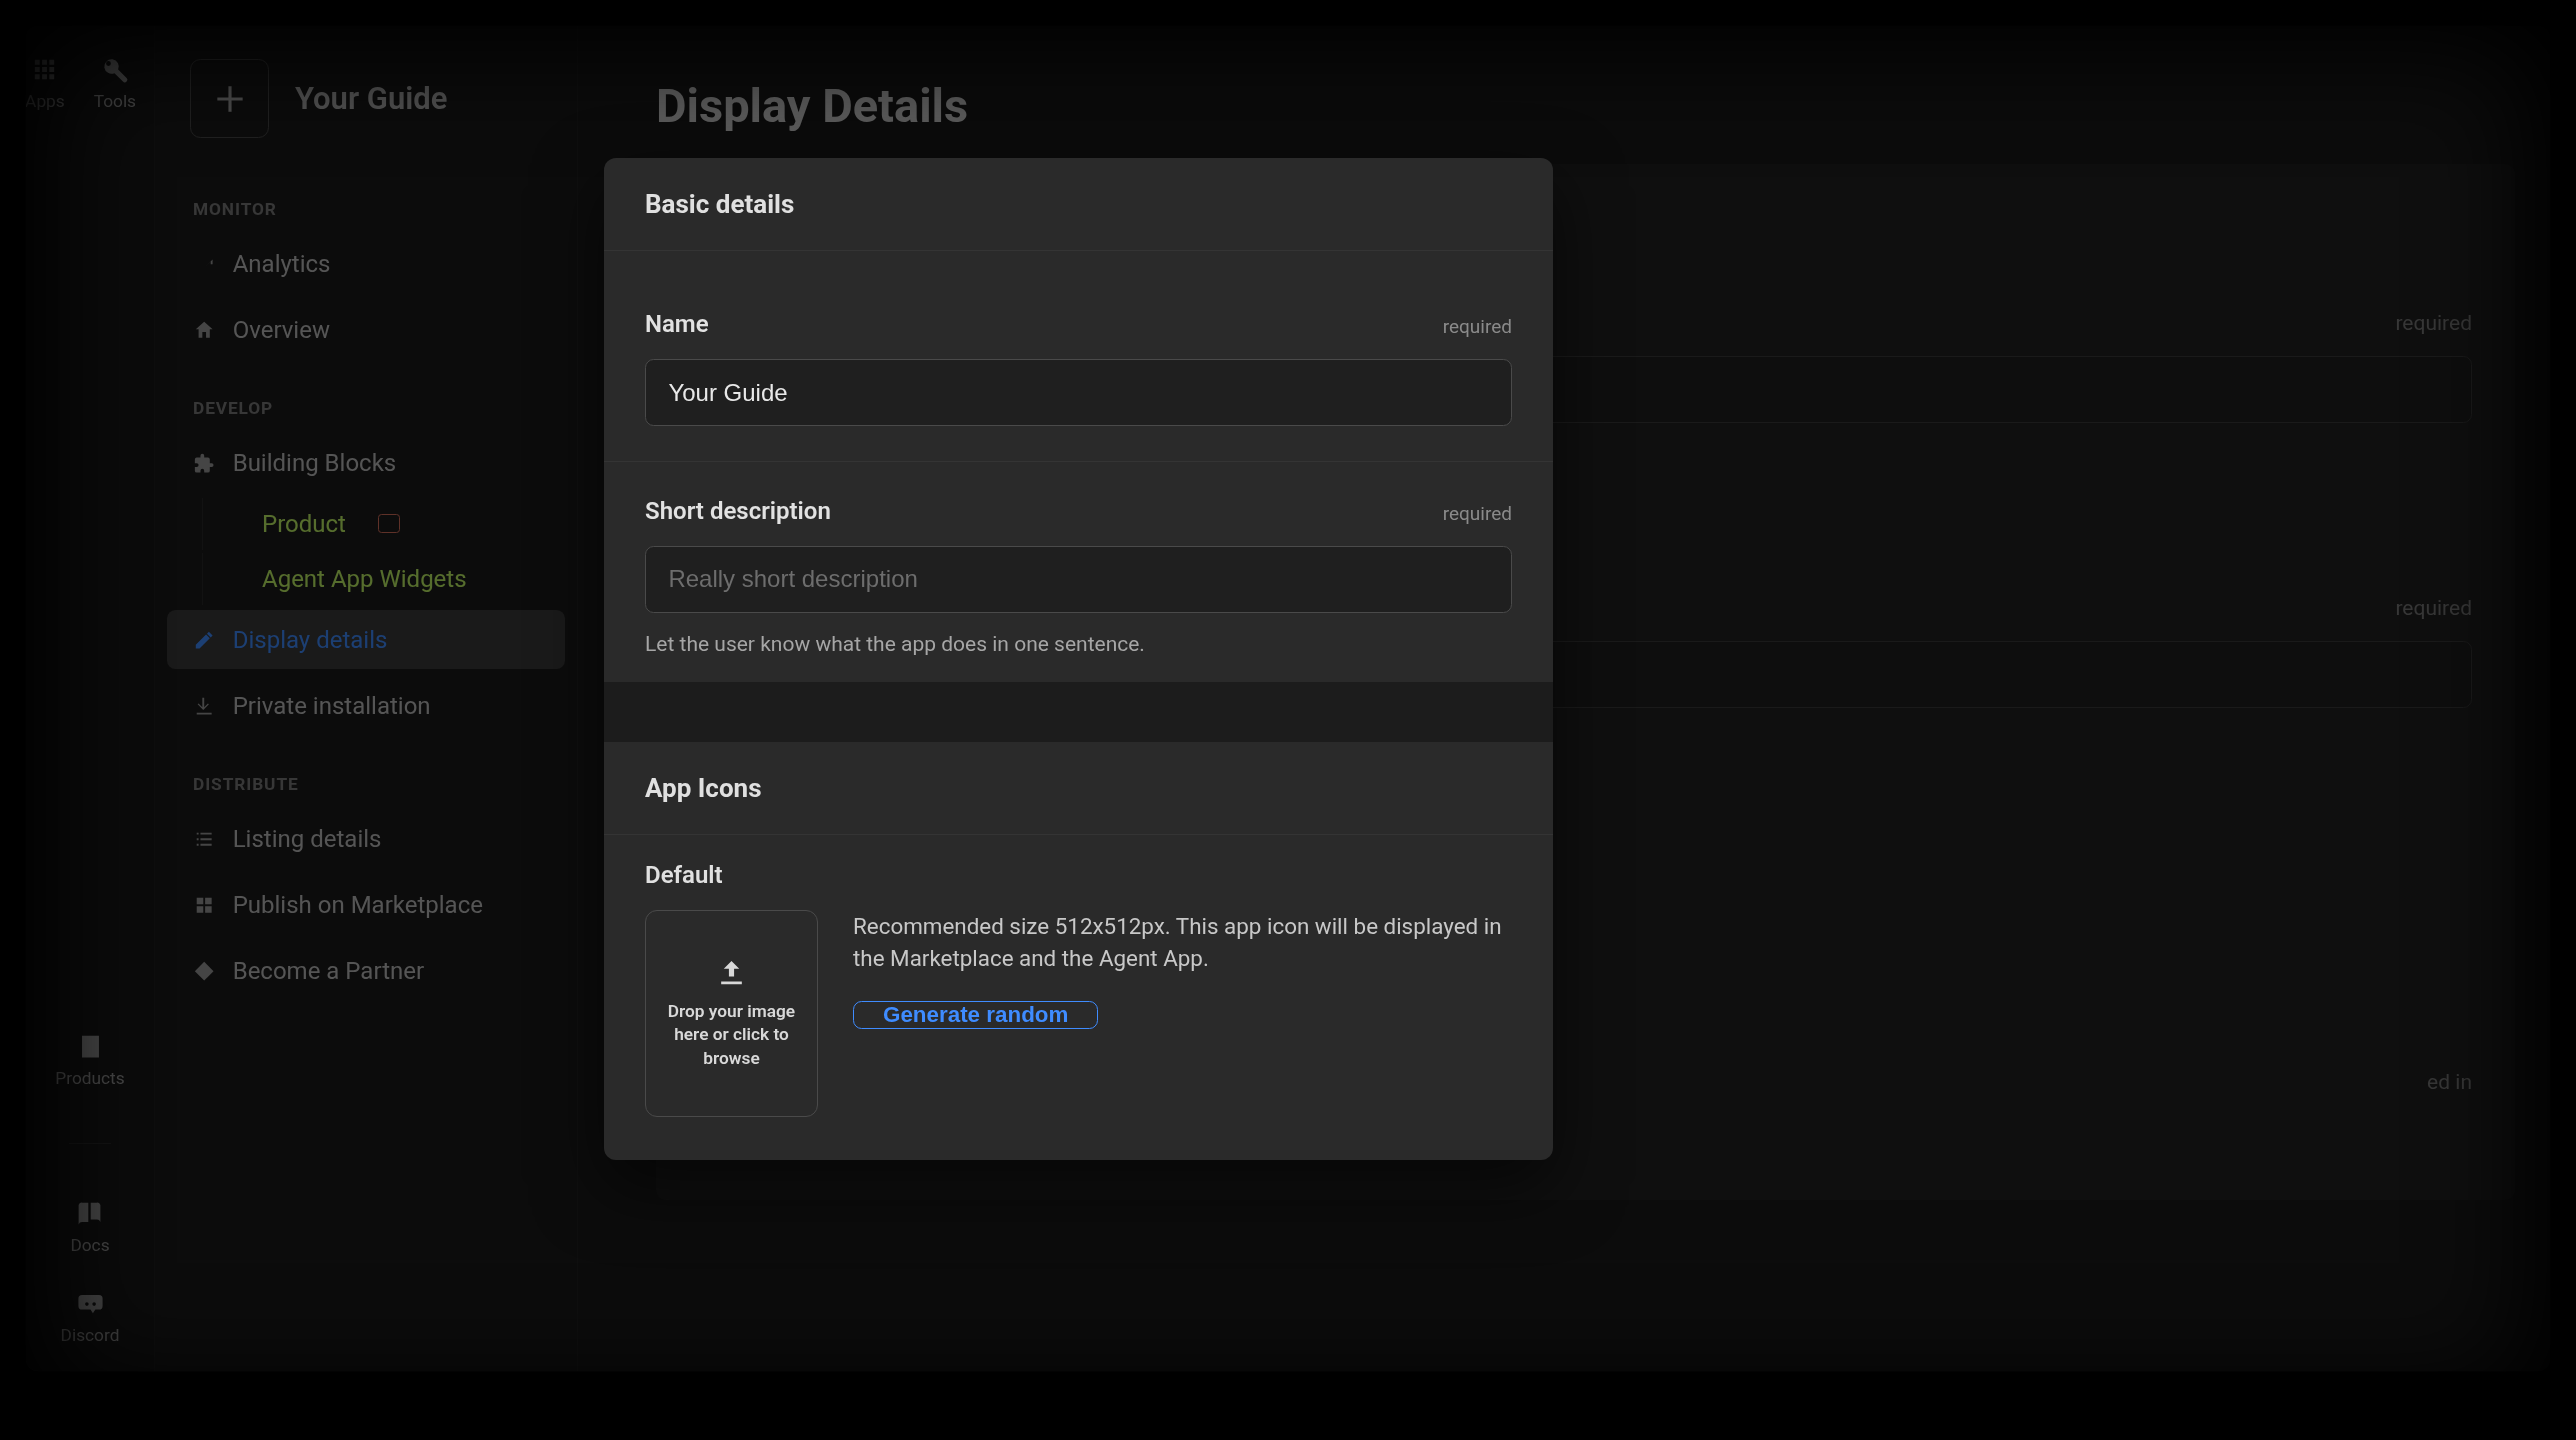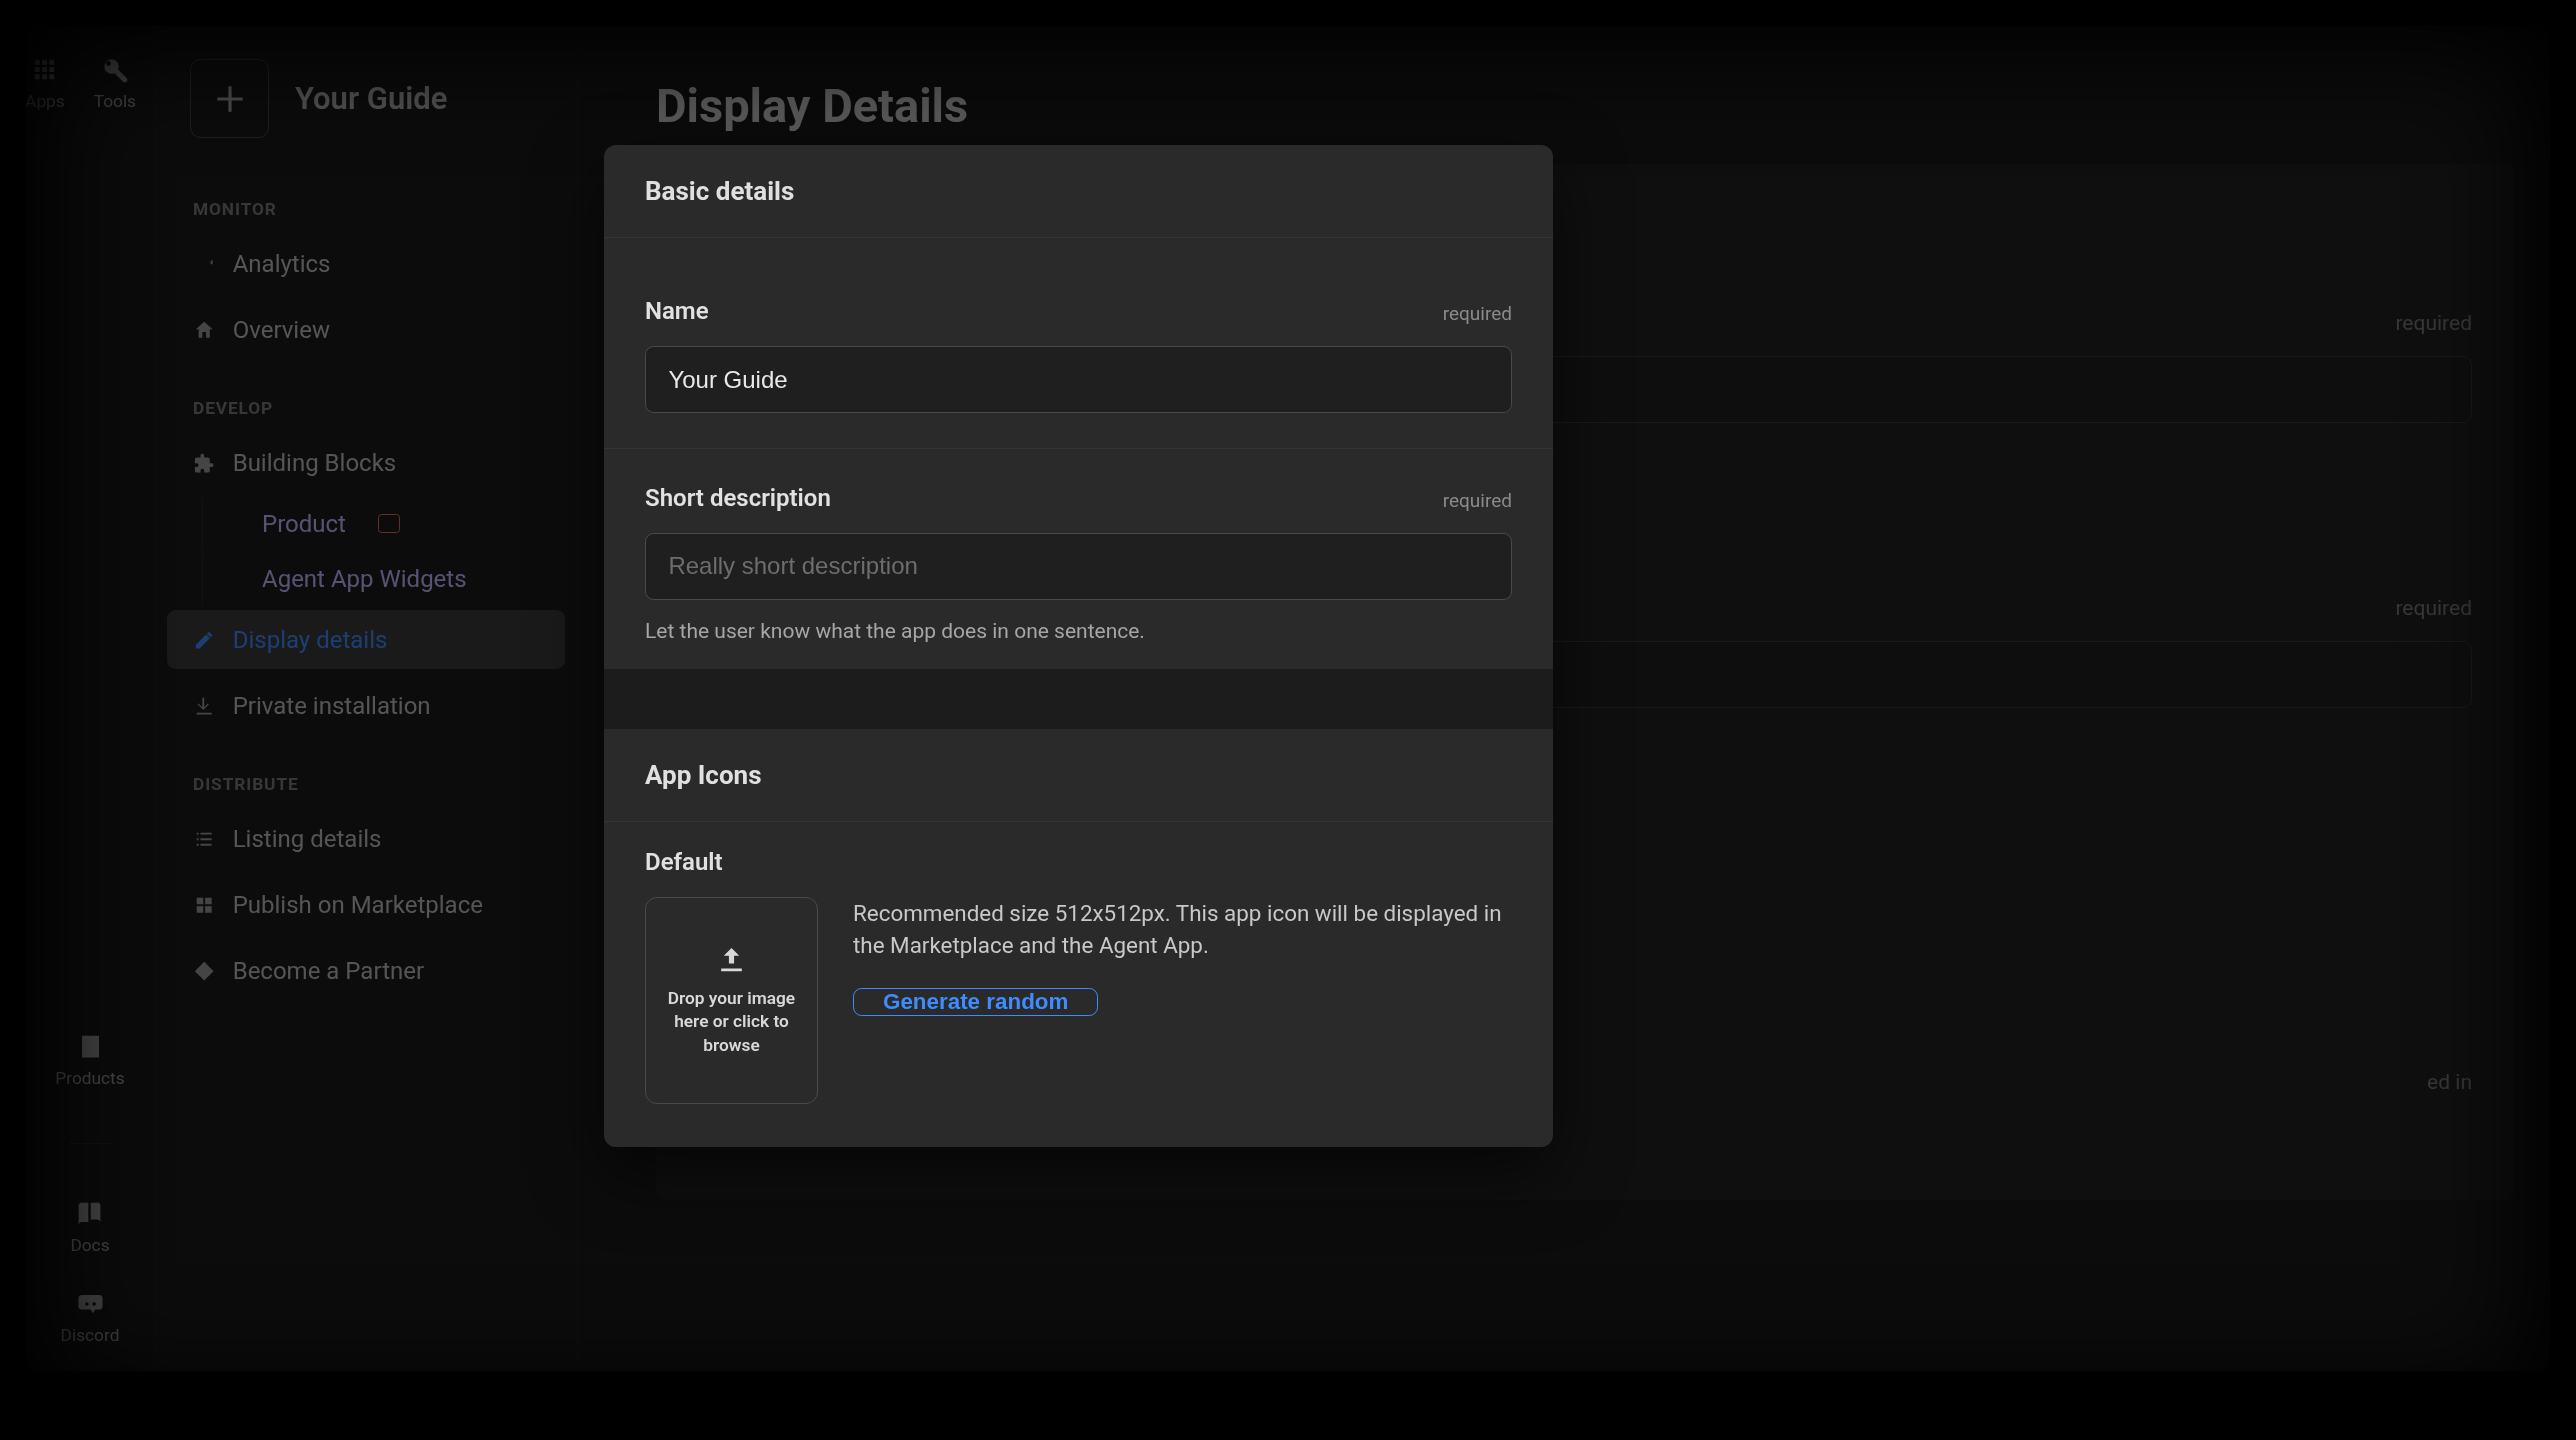--- a/index.html
+++ b/index.html
@@ -75,21 +75,21 @@
     padding:15.5px 26px; margin:3.5px 12px;
     border-radius:8.6px;
     color:#bdbdbd; font-size:24px; cursor:pointer;
   }
   .nav-item svg { width:22.4px; height:22.4px; fill:#9a9a9a; flex:none; }
   .nav-item.active { background:#3b3b3b; color:#3f8cff; }
   .nav-item.active svg { fill:#3f8cff; }
   .sub-item {
     display:flex; align-items:center; gap:32px;
     padding:12px 26px 12px 59px; margin:1.7px 12px;
-    color:#c4b5fd; font-size:24px; cursor:pointer;
+    color:#bef264; font-size:24px; cursor:pointer;
     border-left:1.7px solid rgba(255,255,255,0.06);
     margin-left:47px;
   }
   .sub-item .tag {
     width:22.4px; height:19px; border:1.7px solid #d36d5a; border-radius:3.5px;
   }
 
   
   .main {
     flex:1; position:relative; padding:52px 78px;
@@ -105,21 +105,21 @@
   .bg-field-label { display:flex; justify-content:flex-end; color:#7a7a7a; font-size:21px; }
   .bg-input {
     margin-top:21px;
     height:67px; border:0.9px solid #3a3a3a; border-radius:8.6px;
     background:#1f1f1f;
   }
 
   
   .modal {
     position:absolute;
-    left:604px; top:145px;
+    left:604px; top:158px;
     width:949px;
     background:#2a2a2a;
     border-radius:12px;
     box-shadow: 0 26px 69px rgba(0,0,0,0.6);
     z-index:10;
     overflow:hidden;
     display:flex; flex-direction:column;
   }
   .modal-section-head {
     padding:31px 41px;

